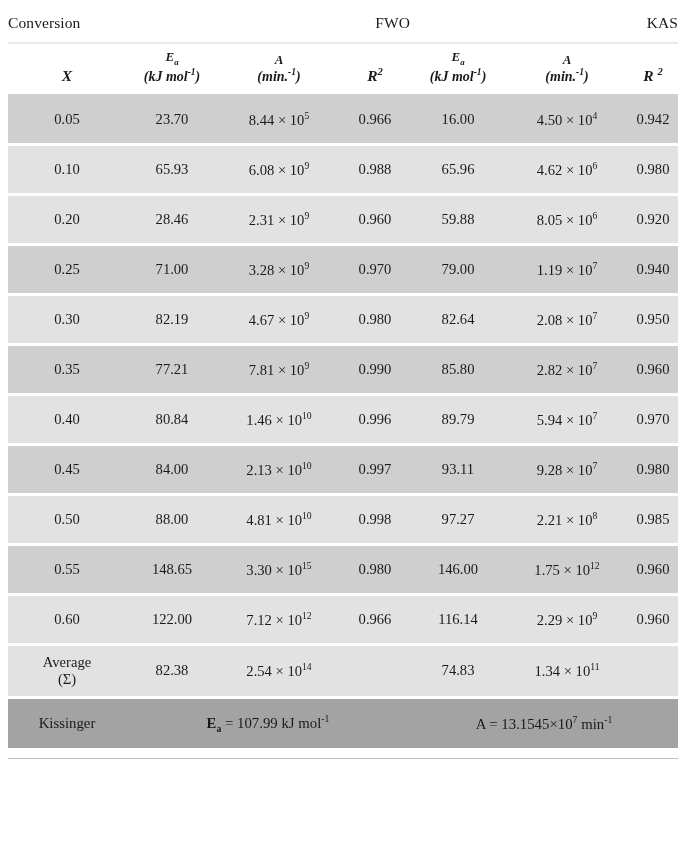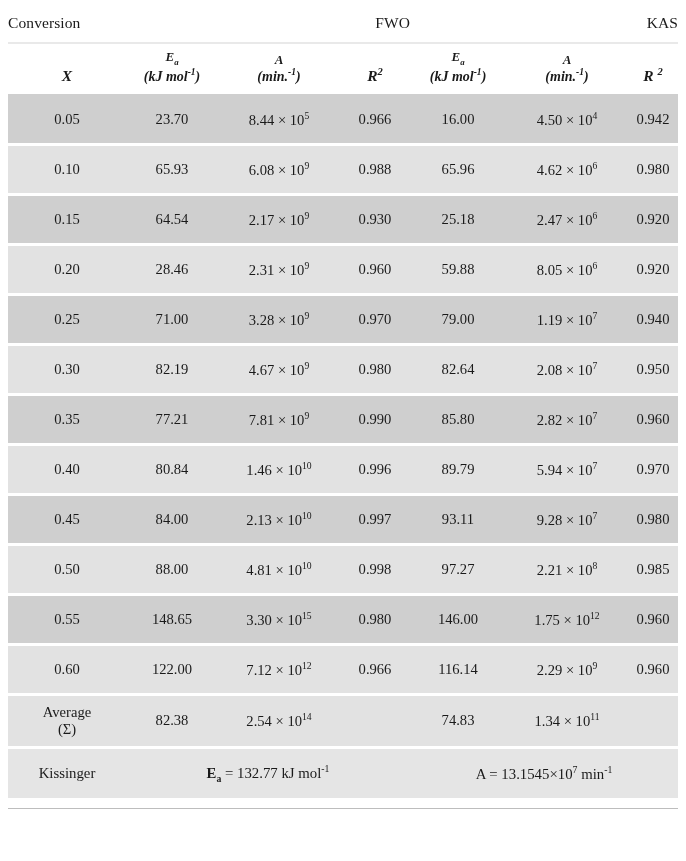--- a/index.html
+++ b/index.html
@@ -107,21 +107,21 @@
   }
   td.avg-label {
     line-height: 1.12;
     font-size: 14.6px;
   }
   .avg-l1 { display: block; }
   .avg-l2 { display: block; }
 
   
   tr.kiss-row td {
-    background: #e5e5e5;
+    background: #a3a3a3;
     font-size: 14.8px;
     height: 49px;
     padding: 0;
     vertical-align: middle;
   }
   td.kiss-label { text-align: center; }
   td.kiss-fwo, td.kiss-kas { text-align: center; }
   .kiss-ea-b { font-weight: bold; }
   sub.k { font-size: .66em; font-weight: bold; }
   sup.k { font-size: .66em; }
@@ -202,29 +202,20 @@
         </tr>
         <tr class="data-row shade-light">
           <td>0.10</td>
           <td>65.93</td>
           <td><span>6.08 × 10</span><sup class="e">9</sup></td>
           <td>0.988</td>
           <td>65.96</td>
           <td><span>4.62 × 10</span><sup class="e">6</sup></td>
           <td>0.980</td>
         </tr>
-        <tr class="data-row shade-dark">
-          <td>0.15</td>
-          <td>64.54</td>
-          <td><span>2.17 × 10</span><sup class="e">9</sup></td>
-          <td>0.930</td>
-          <td>25.18</td>
-          <td><span>2.47 × 10</span><sup class="e">6</sup></td>
-          <td>0.920</td>
-        </tr>
         <tr class="data-row shade-light">
           <td>0.20</td>
           <td>28.46</td>
           <td><span>2.31 × 10</span><sup class="e">9</sup></td>
           <td>0.960</td>
           <td>59.88</td>
           <td><span>8.05 × 10</span><sup class="e">6</sup></td>
           <td>0.920</td>
         </tr>
         <tr class="data-row shade-dark">
@@ -306,21 +297,21 @@
           </td>
           <td>82.38</td>
           <td><span>2.54 × 10</span><sup class="e">14</sup></td>
           <td></td>
           <td>74.83</td>
           <td><span>1.34 × 10</span><sup class="e">11</sup></td>
           <td></td>
         </tr>
         <tr class="kiss-row">
           <td class="kiss-label">Kissinger</td>
-          <td class="kiss-fwo" colspan="3"><span class="kiss-ea-b">E</span><sub class="k">a</sub><span> = 132.77 kJ mol</span><sup class="k">-1</sup></td>
+          <td class="kiss-fwo" colspan="3"><span class="kiss-ea-b">E</span><sub class="k">a</sub><span> = 107.99 kJ mol</span><sup class="k">-1</sup></td>
           <td class="kiss-kas" colspan="3"><span>A = 13.1545×10</span><sup class="k">7</sup><span> min</span><sup class="k">-1</sup></td>
         </tr>
       </tbody>
 
     <tfoot>
       <tr>
         <td class="bottom-rule" colspan="7"></td>
       </tr>
     </tfoot>
   </table>

